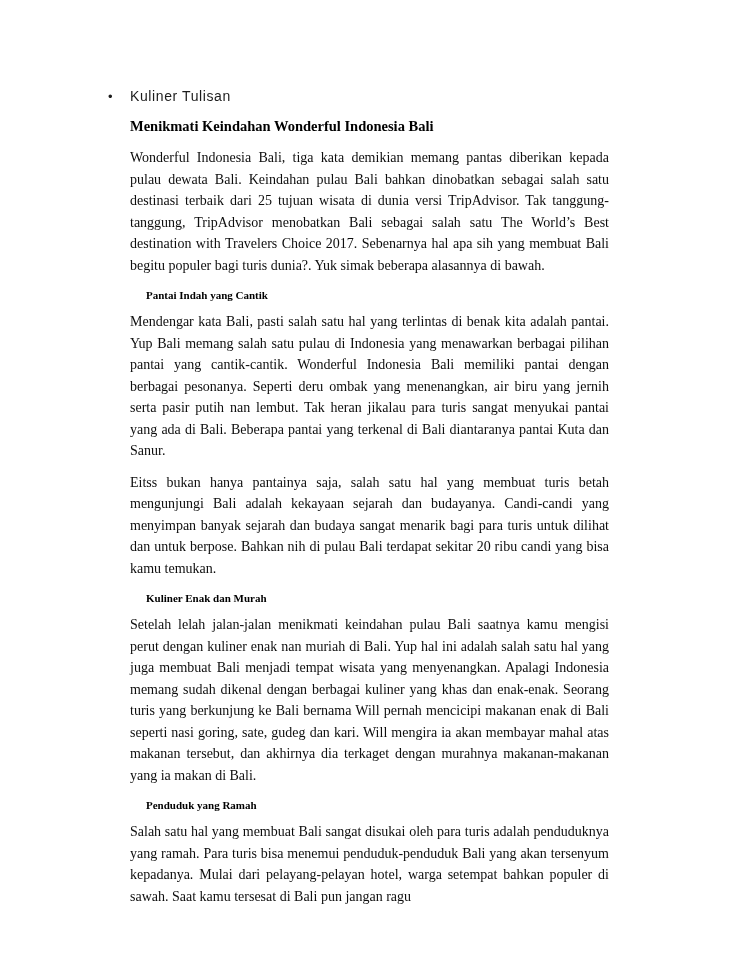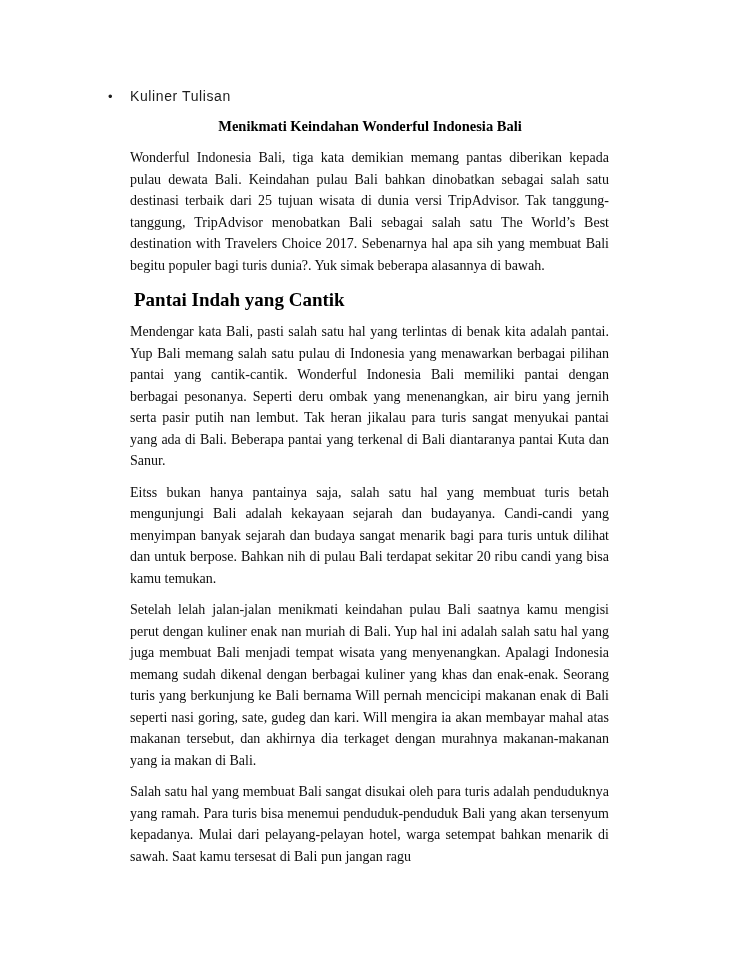--- a/index.html
+++ b/index.html
@@ -30,37 +30,36 @@
     display: inline-block;
     width: 22px;
     margin-left: -22px;
     text-align: left;
     font-size: 13px;
   }
   .doc-title {
     font-family: "Liberation Serif", serif;
     font-size: 14.5px;
     font-weight: bold;
-    text-align: center;
     margin: 0 0 12px 0;
     color: #000000;
   }
   .para {
     font-family: "Liberation Serif", serif;
     font-size: 14px;
     line-height: 21.5px;
     text-align: justify;
     margin: 0 1px 10px 0;
     color: #0d0d0d;
   }
   .section-heading {
     font-family: "Liberation Serif", serif;
-    font-size: 19px;
+    font-size: 11px;
     font-weight: bold;
-    margin: 13px 0 10px 4px;
+    margin: 13px 0 10px 16px;
     color: #000000;
   }
 </style>
 </head>
 <body>
 
 <div class="page">
 
   <div class="list-item">
     <span class="bullet">•</span>
@@ -69,17 +68,19 @@
 
   <div class="doc-title">Menikmati Keindahan Wonderful Indonesia Bali</div>
 
   <p class="para">Wonderful Indonesia Bali, tiga kata demikian memang pantas diberikan kepada pulau dewata Bali. Keindahan pulau Bali bahkan dinobatkan sebagai salah satu destinasi terbaik dari 25 tujuan wisata di dunia versi TripAdvisor. Tak tanggung-tanggung, TripAdvisor menobatkan Bali sebagai salah satu The World’s Best destination with Travelers Choice 2017. Sebenarnya hal apa sih yang membuat Bali begitu populer bagi turis dunia?. Yuk simak beberapa alasannya di bawah.</p>
 
   <div class="section-heading">Pantai Indah yang Cantik</div>
   <p class="para">Mendengar kata Bali, pasti salah satu hal yang terlintas di benak kita adalah pantai. Yup Bali memang salah satu pulau di Indonesia yang menawarkan berbagai pilihan pantai yang cantik-cantik. Wonderful Indonesia Bali memiliki pantai dengan berbagai pesonanya. Seperti deru ombak yang menenangkan, air biru yang jernih serta pasir putih nan lembut. Tak heran jikalau para turis sangat menyukai pantai yang ada di Bali. Beberapa pantai yang terkenal di Bali diantaranya pantai Kuta dan Sanur.</p>
 
   <p class="para">Eitss bukan hanya pantainya saja, salah satu hal yang membuat turis betah mengunjungi Bali adalah kekayaan sejarah dan budayanya. Candi-candi yang menyimpan banyak sejarah dan budaya sangat menarik bagi para turis untuk dilihat dan untuk berpose. Bahkan nih di pulau Bali terdapat sekitar 20 ribu candi yang bisa kamu temukan.</p>
 
+  <div class="section-heading">Kuliner Enak dan Murah</div>
   <p class="para">Setelah lelah jalan-jalan menikmati keindahan pulau Bali saatnya kamu mengisi perut dengan kuliner enak nan muriah di Bali. Yup hal ini adalah salah satu hal yang juga membuat Bali menjadi tempat wisata yang menyenangkan. Apalagi Indonesia memang sudah dikenal dengan berbagai kuliner yang khas dan enak-enak. Seorang turis yang berkunjung ke Bali bernama Will pernah mencicipi makanan enak di Bali seperti nasi goring, sate, gudeg dan kari. Will mengira ia akan membayar mahal atas makanan tersebut, dan akhirnya dia terkaget dengan murahnya makanan-makanan yang ia makan di Bali.</p>
 
-  <p class="para">Salah satu hal yang membuat Bali sangat disukai oleh para turis adalah penduduknya yang ramah. Para turis bisa menemui penduduk-penduduk Bali yang akan tersenyum kepadanya. Mulai dari pelayang-pelayan hotel, warga setempat bahkan menarik di sawah. Saat kamu tersesat di Bali pun jangan ragu</p>
+  <div class="section-heading">Penduduk yang Ramah</div>
+  <p class="para">Salah satu hal yang membuat Bali sangat disukai oleh para turis adalah penduduknya yang ramah. Para turis bisa menemui penduduk-penduduk Bali yang akan tersenyum kepadanya. Mulai dari pelayang-pelayan hotel, warga setempat bahkan populer di sawah. Saat kamu tersesat di Bali pun jangan ragu</p>
 
 </div>
 
 </body></html>

